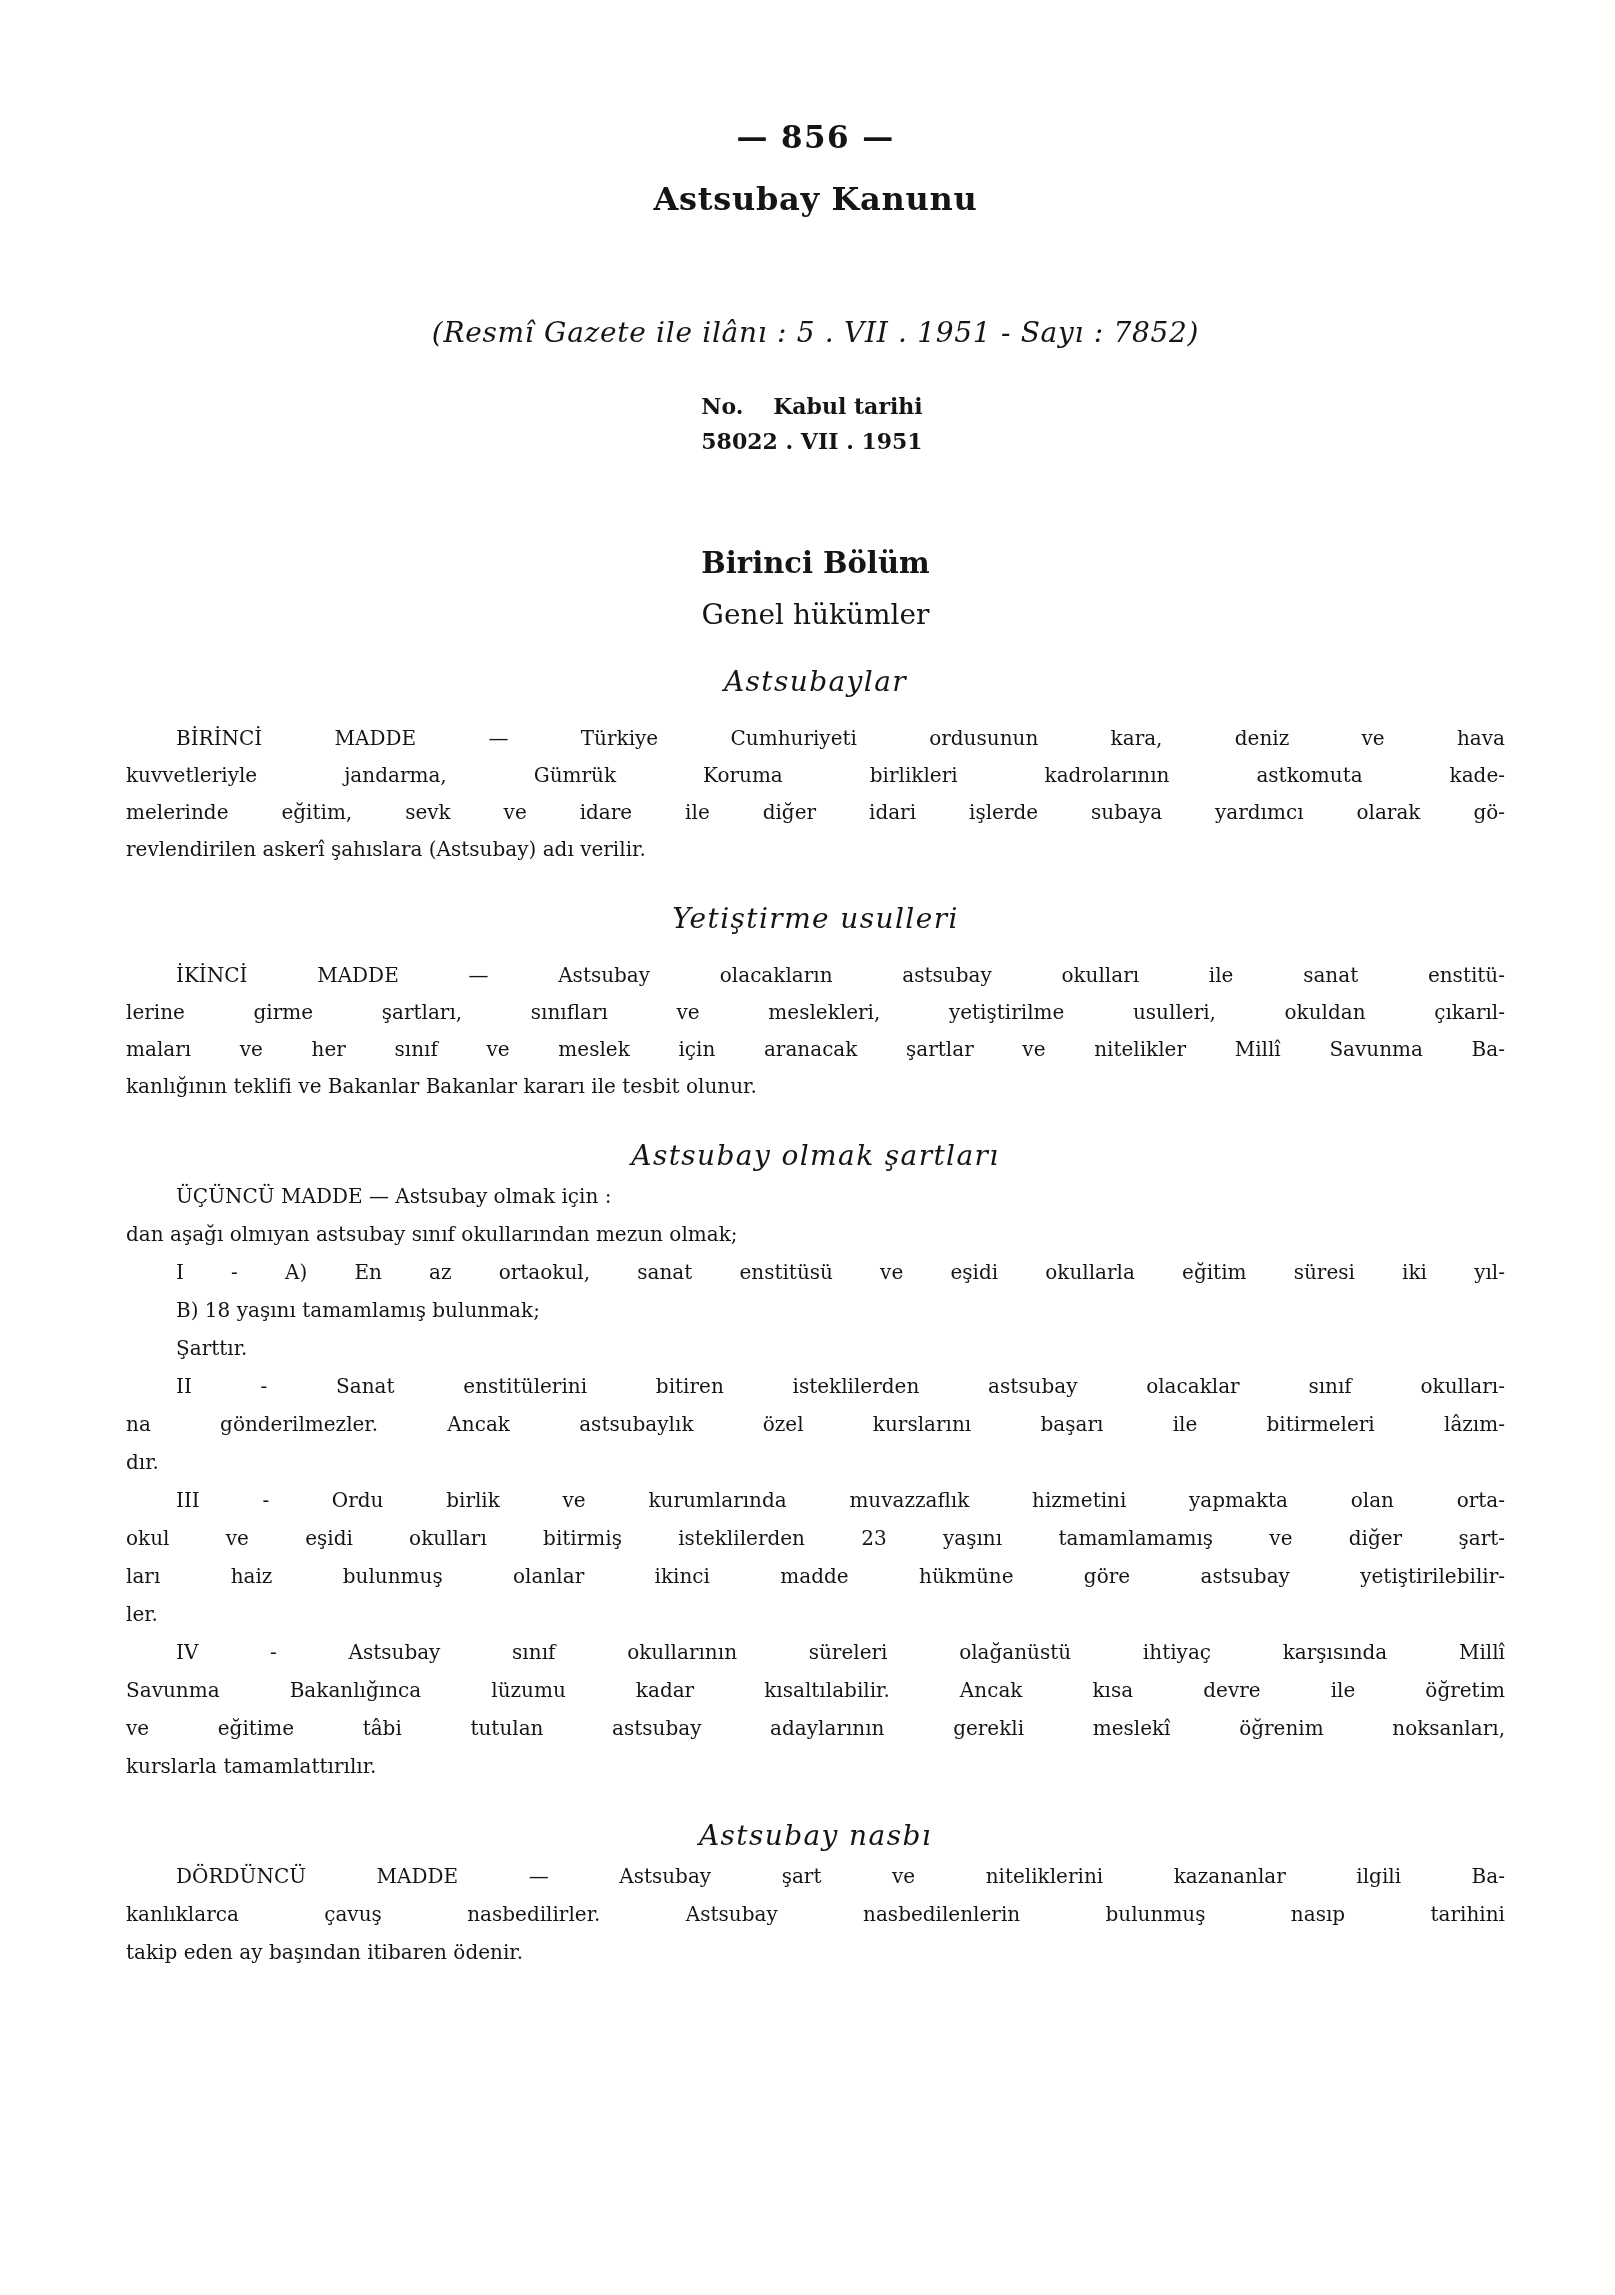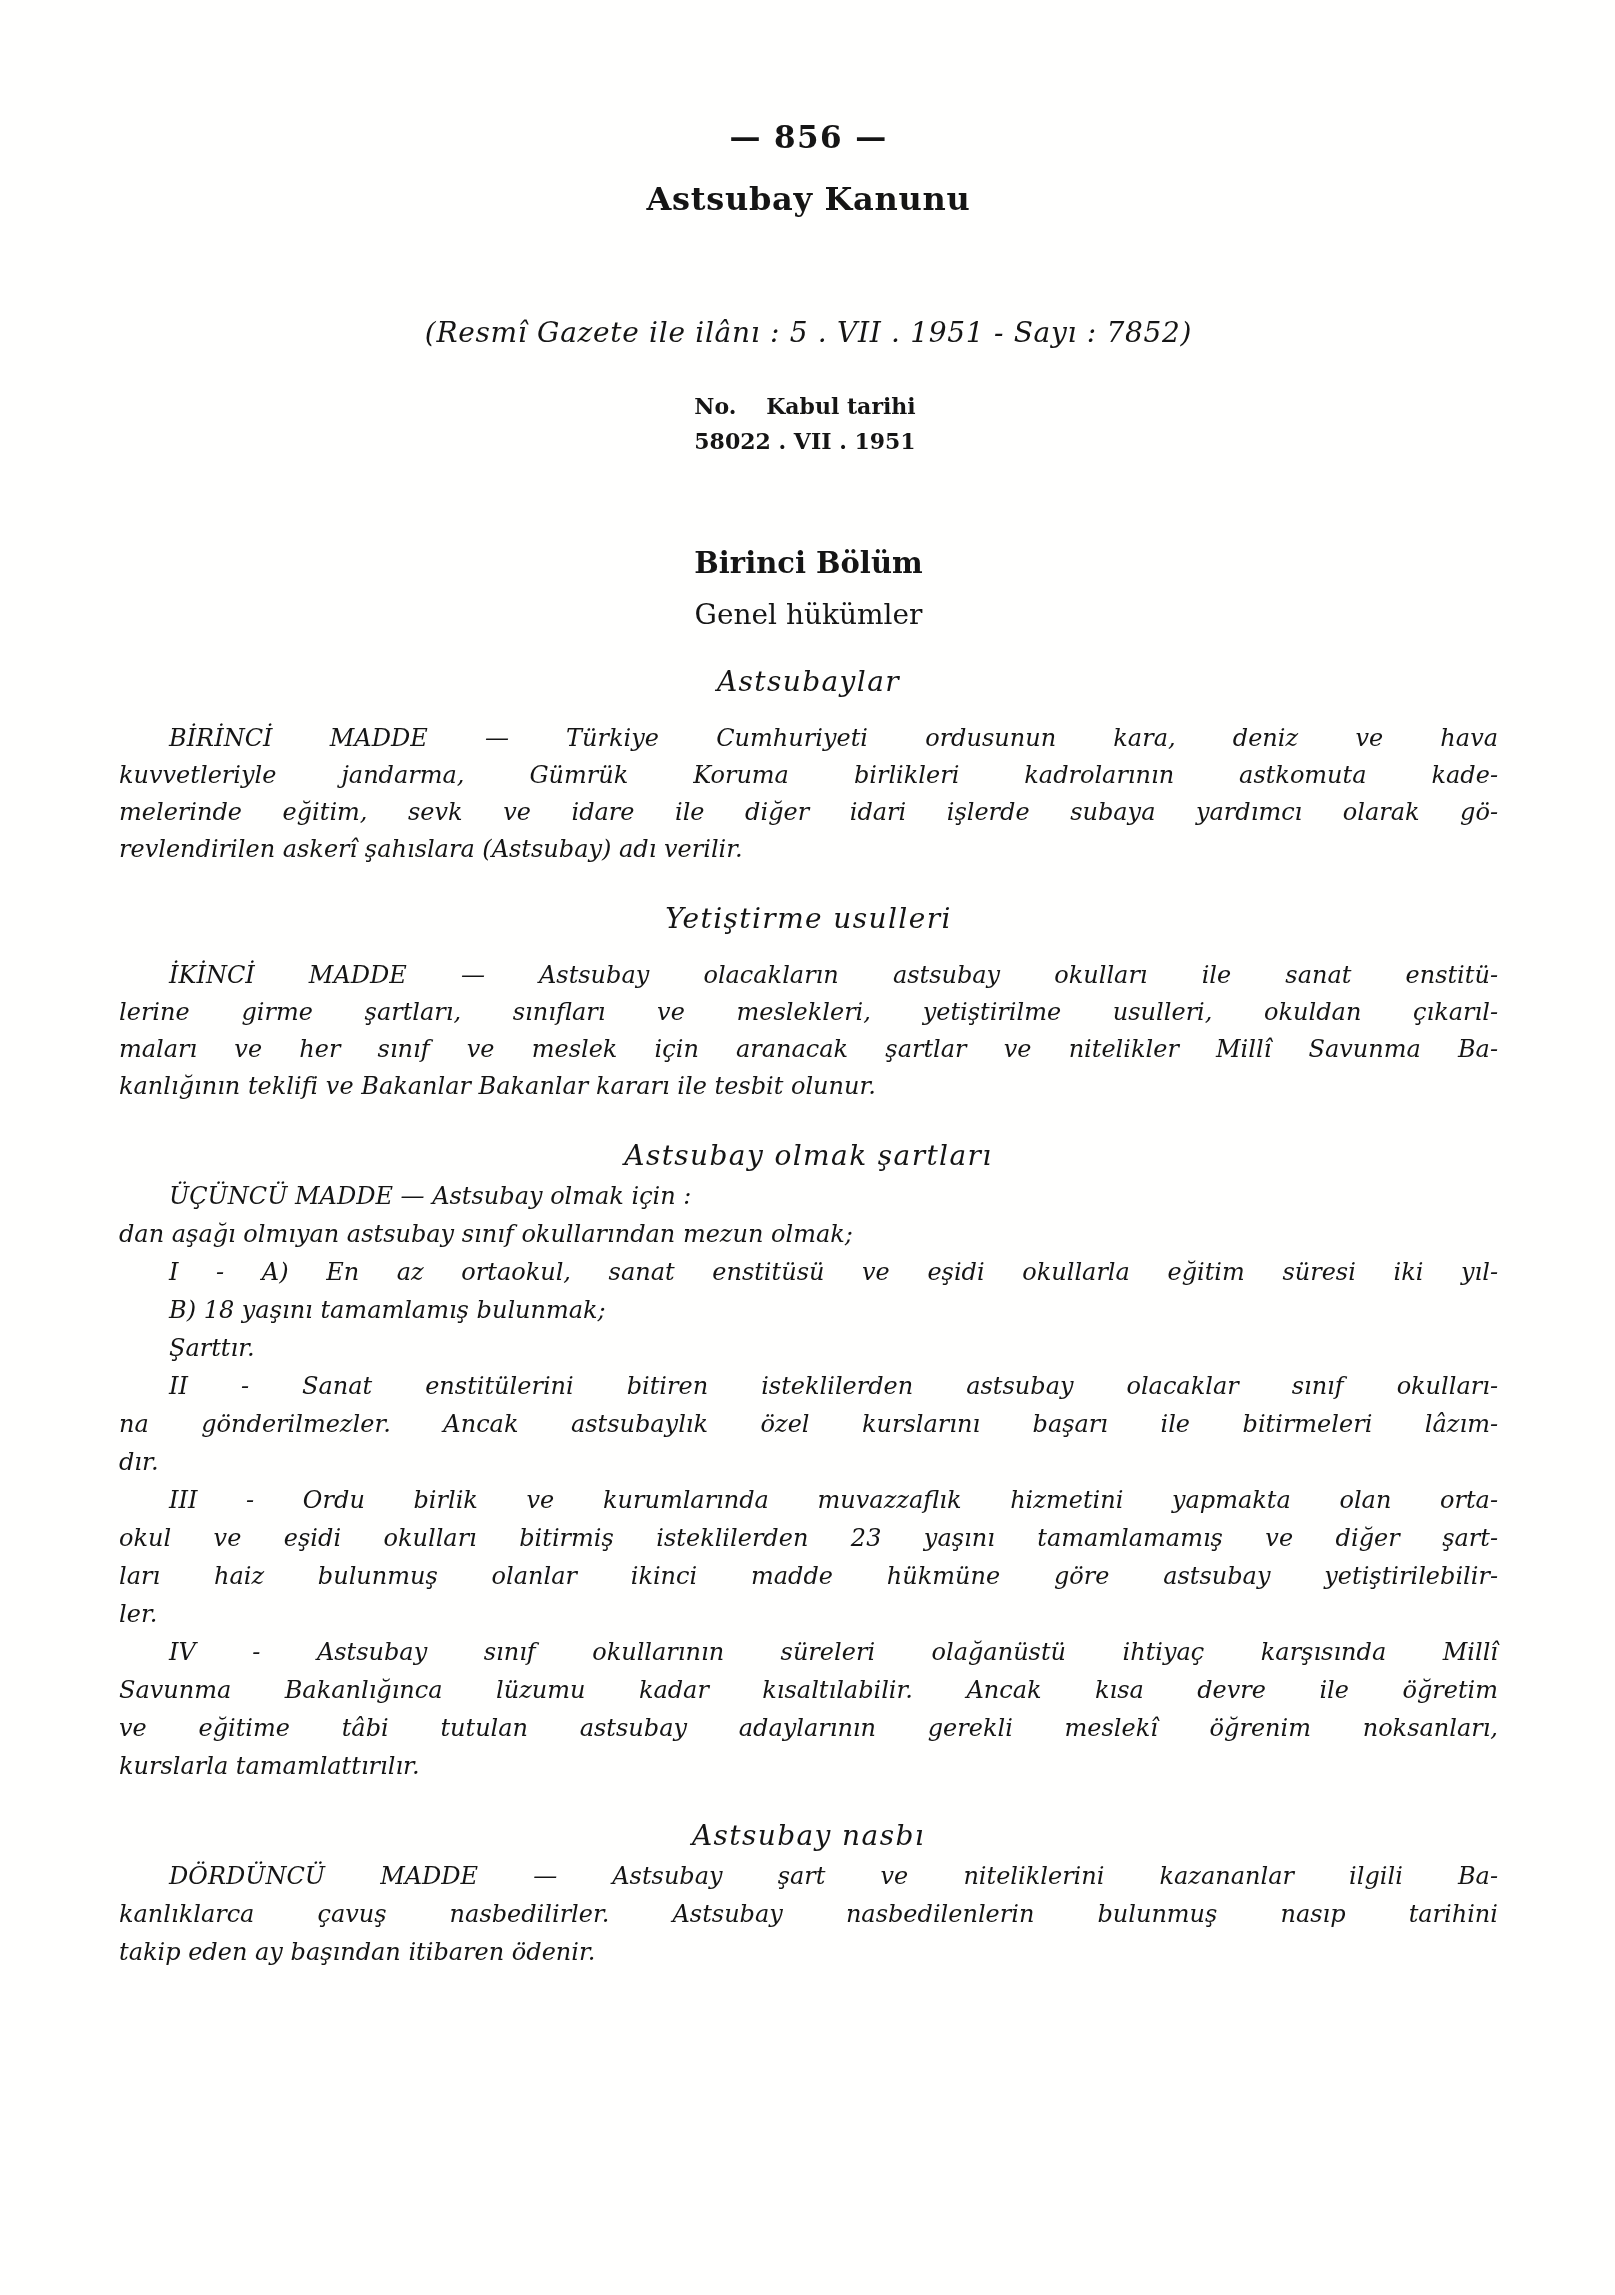--- a/index.html
+++ b/index.html
@@ -9,21 +9,21 @@
     width:1616px;
     height:2295px;
     margin:0 auto;
     background:#fffffe;
     color:#151515;
     font-family:"DejaVu Serif","Liberation Serif",serif;
     overflow:hidden;
   }
   .content{
     position:absolute;
-    left:119px;
+    left:126px;
     top:0;
     width:1379px;
   }
   .center{text-align:center;}
   .page-num{
     margin-top:120px;
     font-size:31px;
     font-weight:bold;
     line-height:34px;
     letter-spacing:1.4px;
@@ -66,23 +66,22 @@
   .sec-head{
     margin-top:34px;
     font-style:italic;
     font-size:28px;
     line-height:34px;
     text-align:center;
     letter-spacing:1.4px;
   }
   .para{
     margin-top:21px;
-    font-size:24px;
+    font-size:20px;
     line-height:37px;
-    font-style:italic;
   }
   .para.tight{line-height:38px;margin-top:4px;}
   .ln{min-height:1em;}
   .jl{text-align:justify;text-align-last:justify;}
   .ind{text-indent:50px;}
 </style>
 </head>
 <body>
 
 <div class="page">

